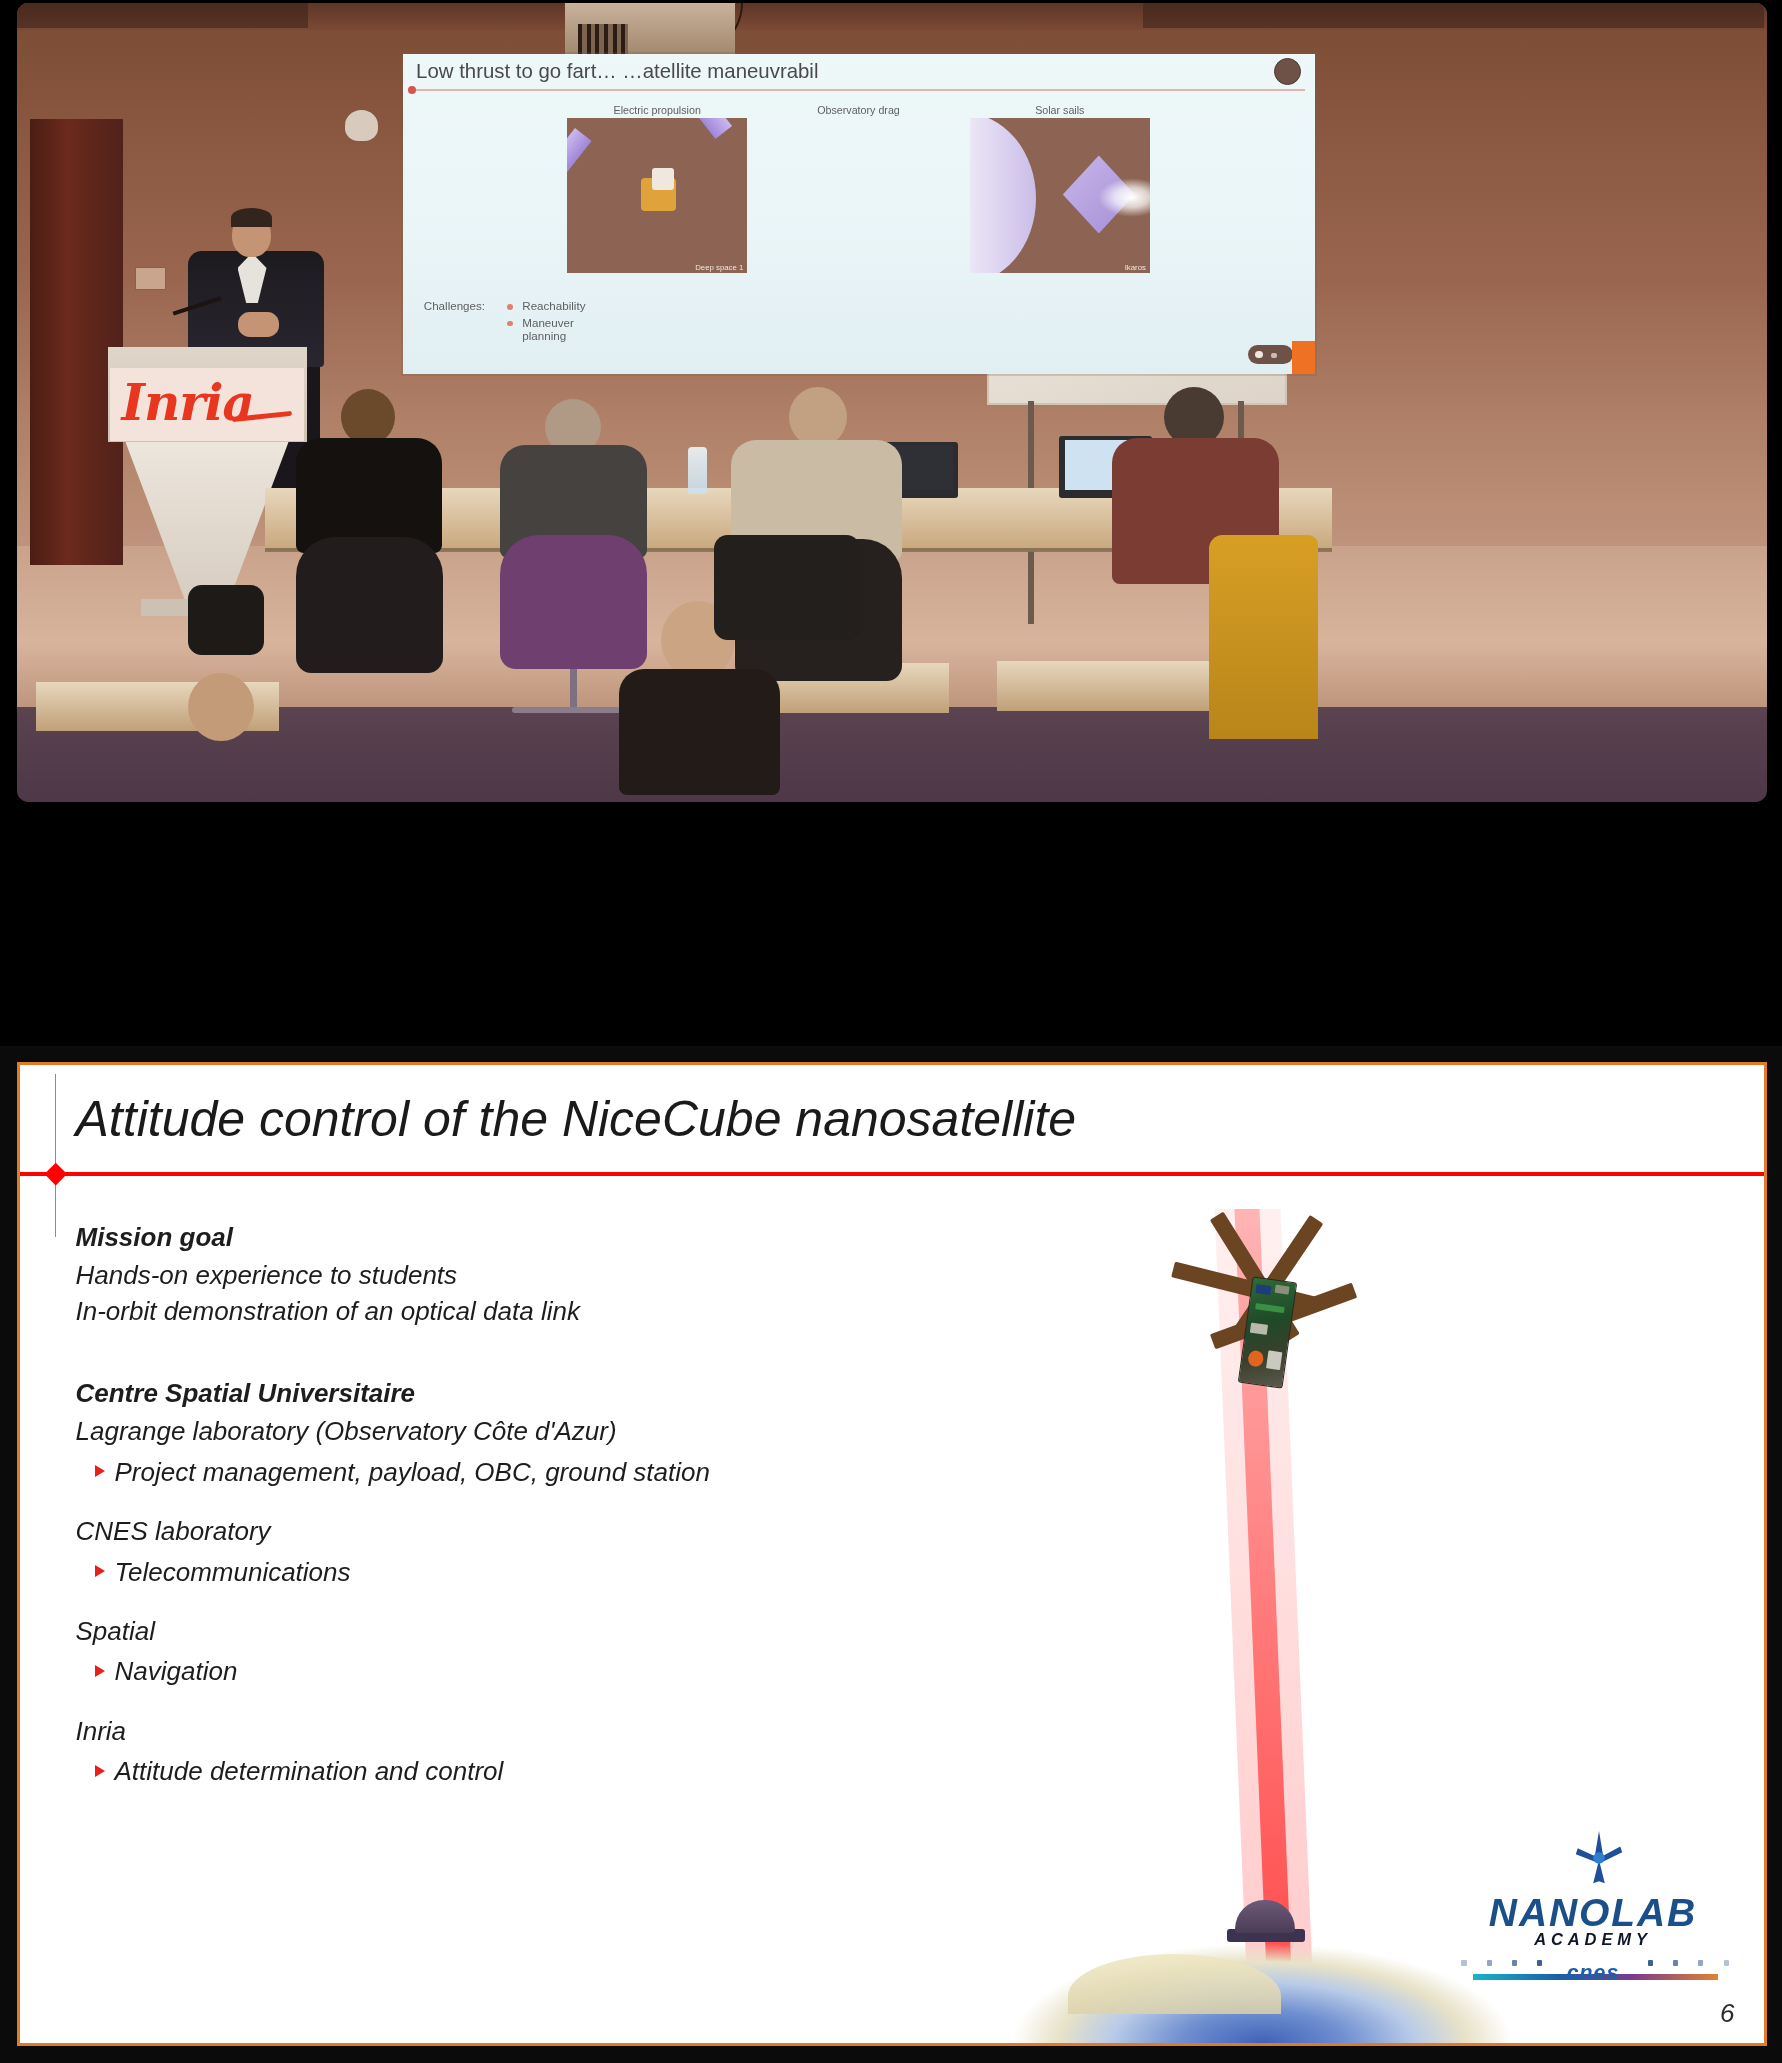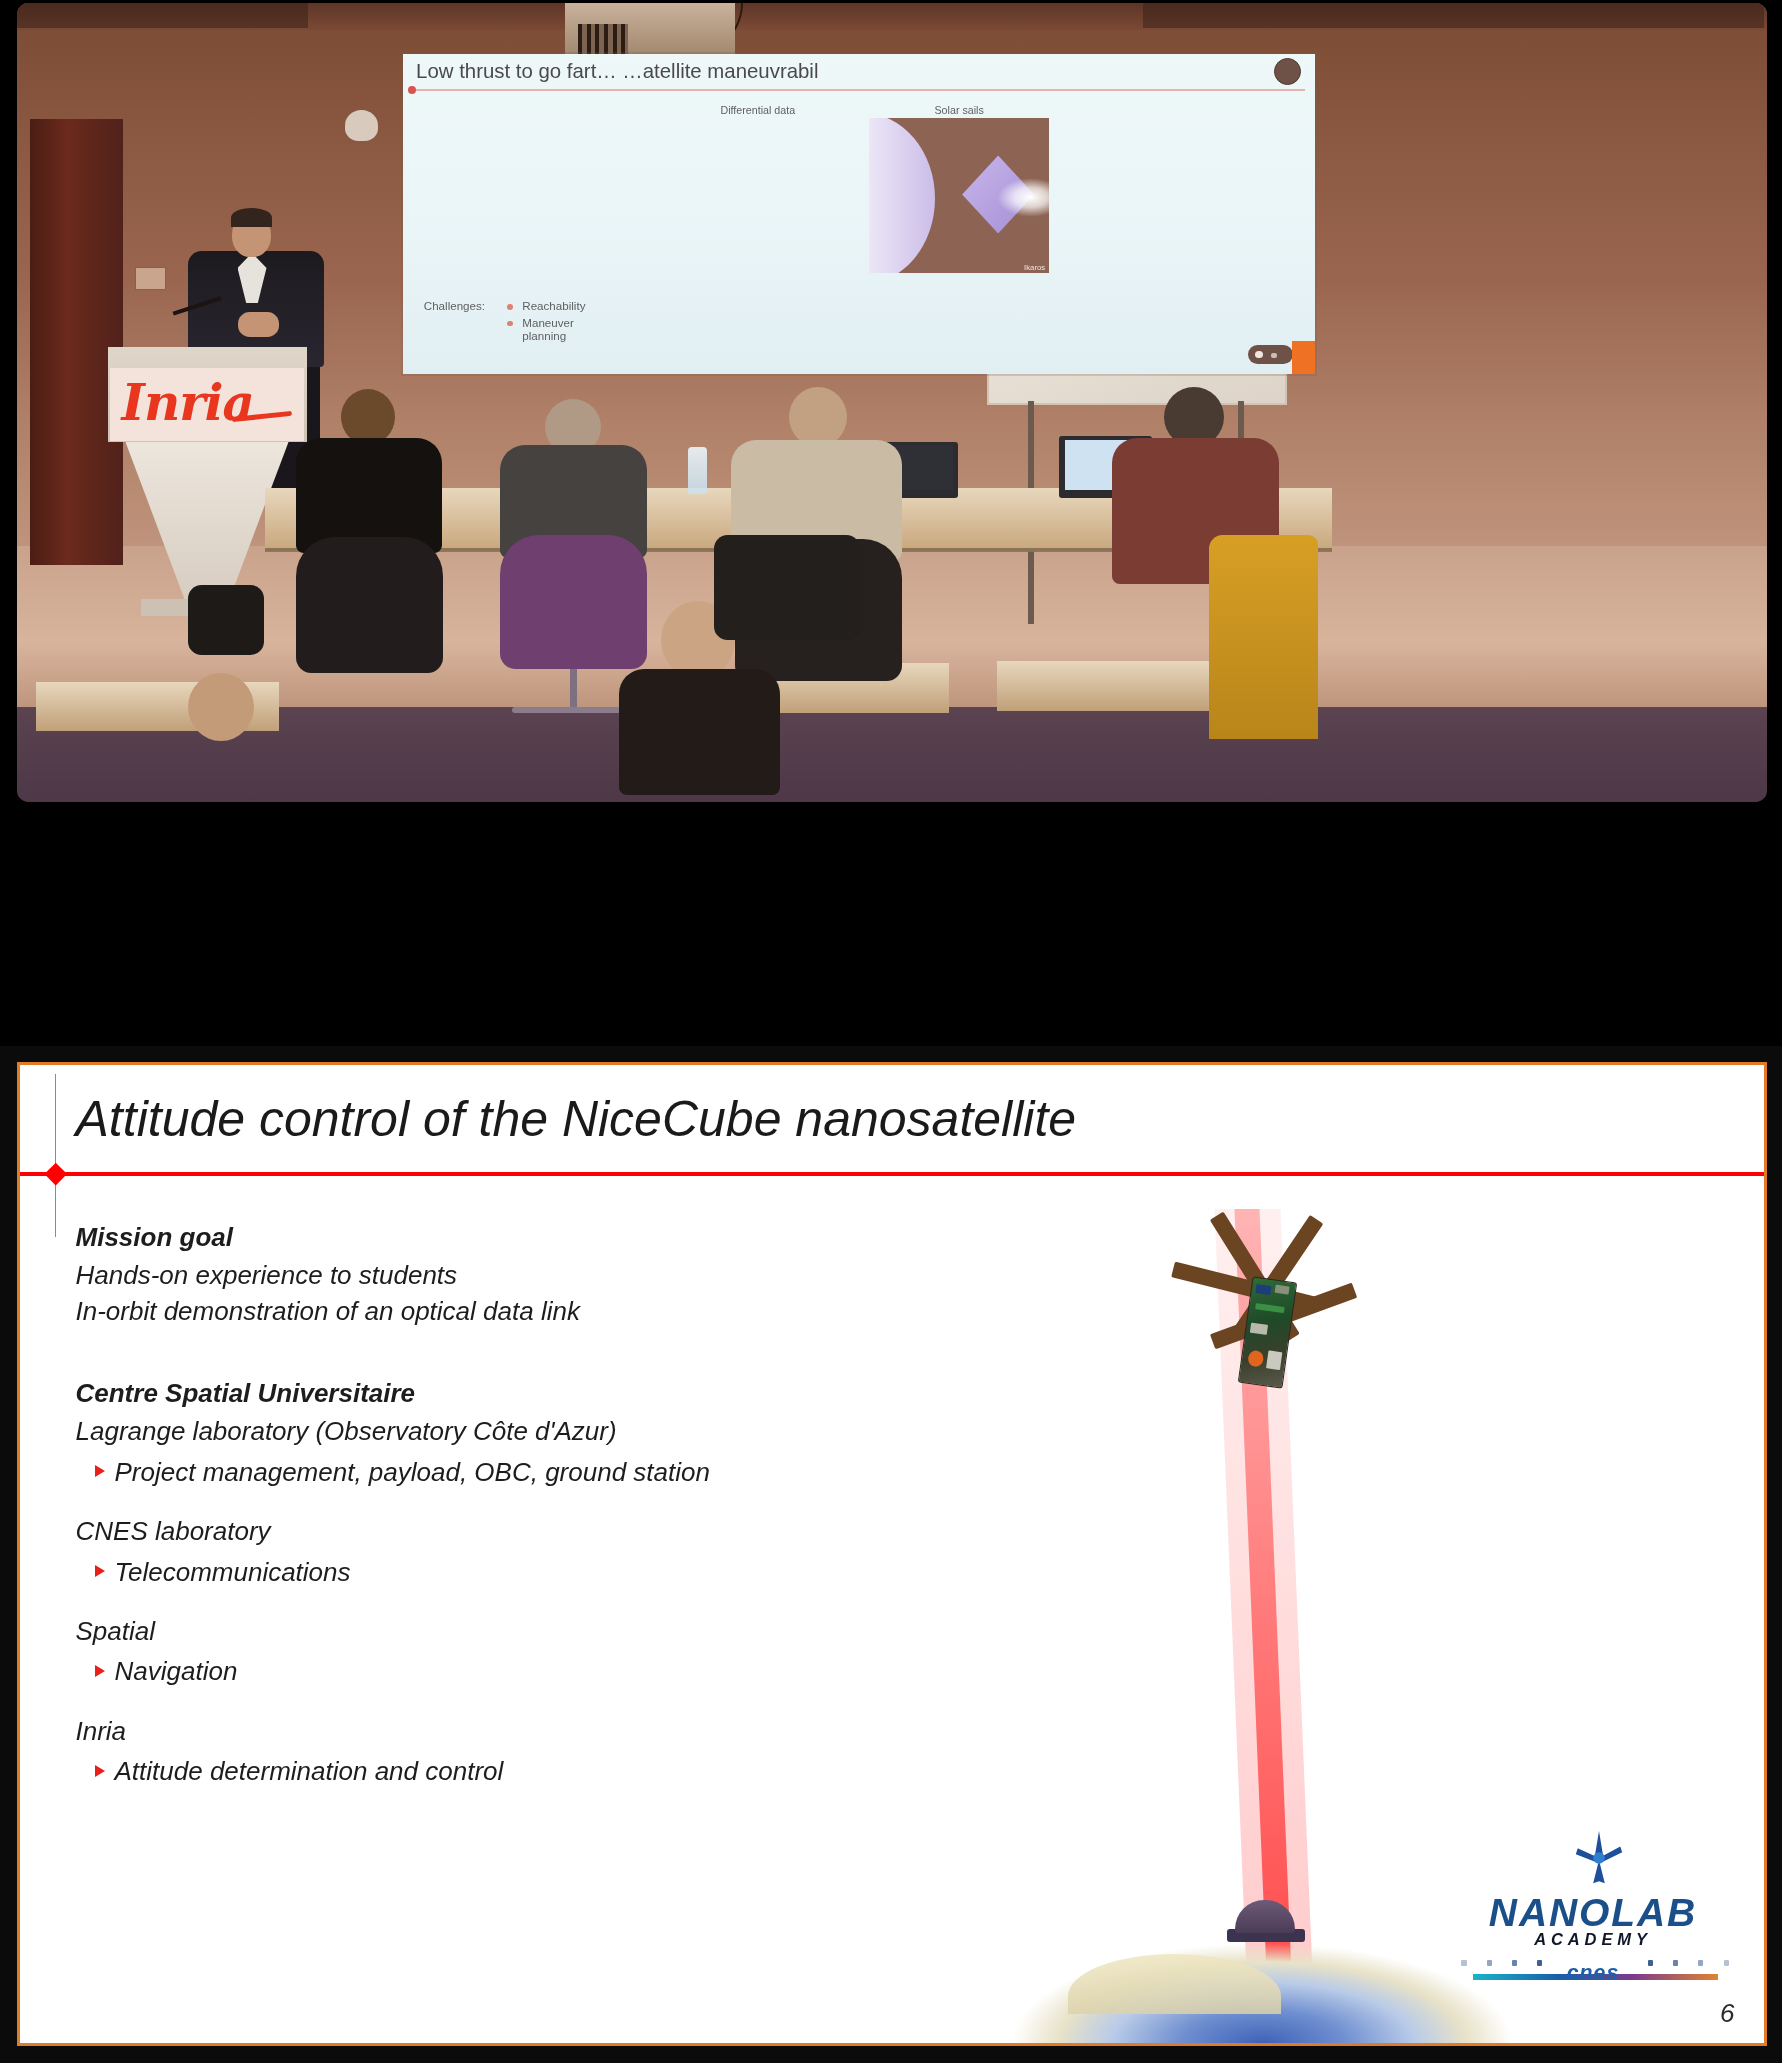--- a/index.html
+++ b/index.html
@@ -421,21 +421,31 @@
     <div class="projector-vent"></div>
     <div class="projector-foot"></div>
 
     <div id="projection-screen">
       <div class="ps-title">Low thrust to go fart…                 …atellite maneuvrabil</div>
       <div class="ps-rule"></div>
       <div class="ps-badge"></div>
 
       <div class="ps-cards">
         <div class="ps-card">
-          <div class="ps-card-label">Differential data</div>
+          <div class="ps-card-label">Electric propulsion</div>
+          <div class="ps-card-img">
+            <div class="ep-beam" style="left:7.8px;top:9.7px;width:21.3px;height:146px;transform:rotate(38deg);transform-origin:top left;"></div>
+            <div class="ep-beam" style="left:165px;top:7.8px;width:21.3px;height:146px;transform:rotate(142deg);transform-origin:top left;"></div>
+            <div class="ep-body"></div>
+            <div class="ep-body2"></div>
+            <div class="ps-card-caption">Deep space 1</div>
+          </div>
+        </div>
+        <div class="ps-card">
+          <div class="ps-card-label">Observatory drag</div>
         </div>
         <div class="ps-card">
           <div class="ps-card-label">Solar sails</div>
           <div class="ps-card-img">
             <div class="ss-arc"></div>
             <div class="ss-sail"></div>
             <div class="ss-flare"></div>
             <div class="ps-card-caption">Ikaros</div>
           </div>
         </div>

